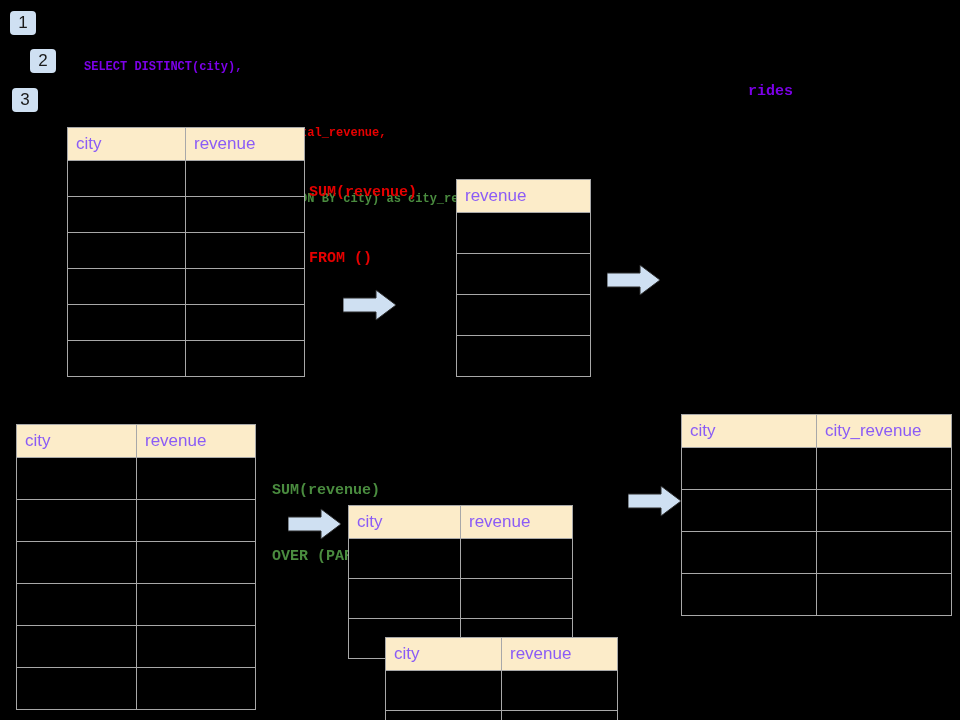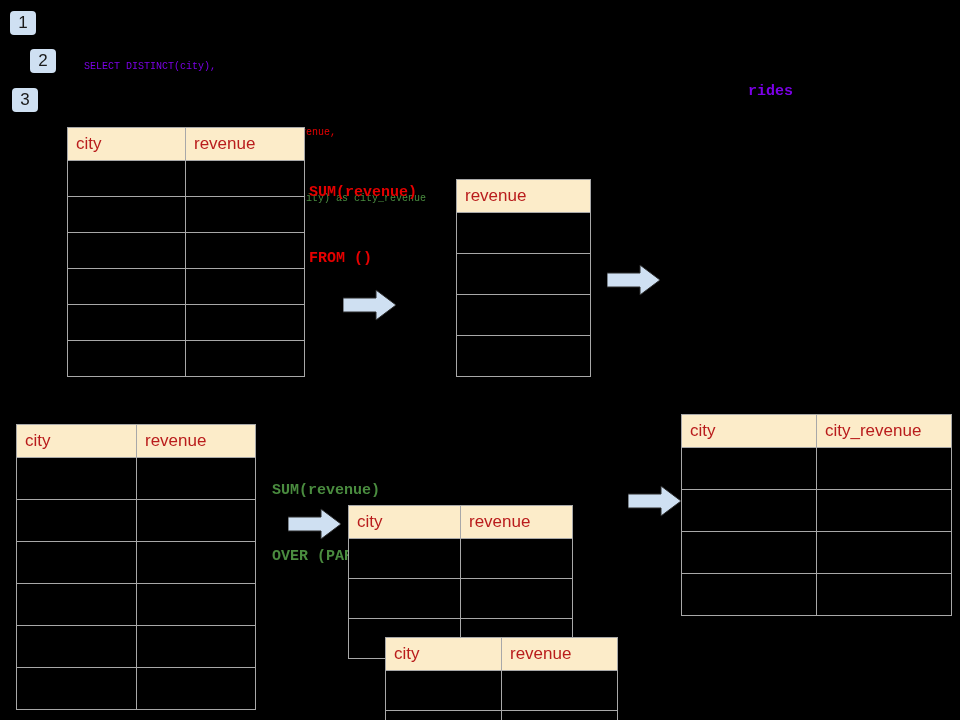--- a/index.html
+++ b/index.html
@@ -27,24 +27,24 @@
     text-align: center;
     width: 26px;
     height: 24px;
     border-radius: 4px;
   }
 
   
   .sql-block {
     position: absolute;
     font-family: "Liberation Mono", monospace;
-    font-size: 10px;
+    font-size: 12px;
     line-height: 22px;
     white-space: pre;
-    font-weight: normal;
+    font-weight: bold;
     letter-spacing: 0px;
   }
   .sql-line { white-space: pre; }
   .c-purple { color: #7c00e8; }
   .c-red    { color: #e60000; }
   .c-green  { color: #4a8c3f; }
 
   
   .annot {
     position: absolute;
@@ -63,21 +63,21 @@
     background: #000000;
   }
   .tbl td, .tbl th {
     border: 1px solid #a8a8a8;
     padding: 0;
     margin: 0;
     background: #000000;
   }
   .tbl th {
     background: #fcecc9;
-    color: #b91c1c;
+    color: #8b5cf6;
     font-family: "Liberation Sans", sans-serif;
     font-weight: normal;
     font-size: 17px;
     text-align: left;
     padding: 6px 0 6px 8px;
     border-color: #a8a8a8;
   }
 
   
   .arrow {

